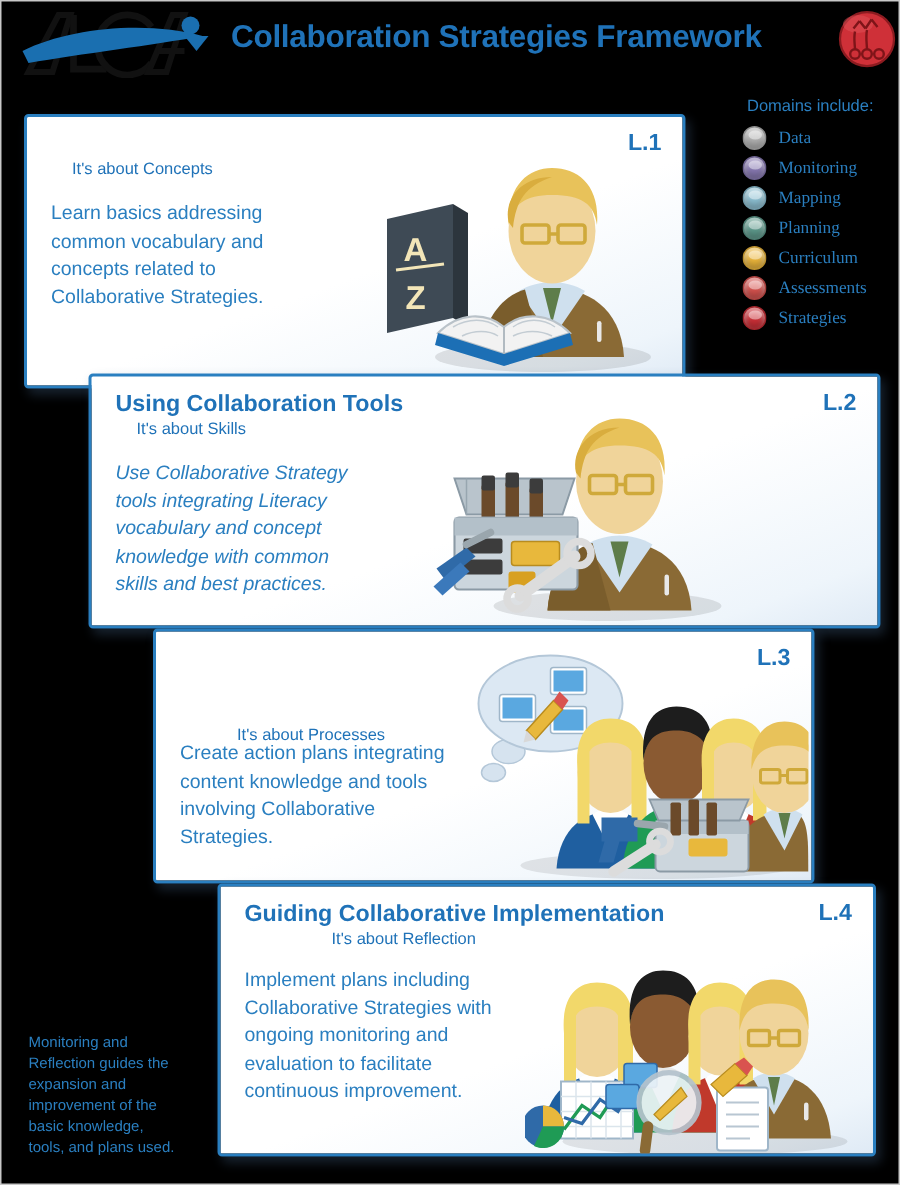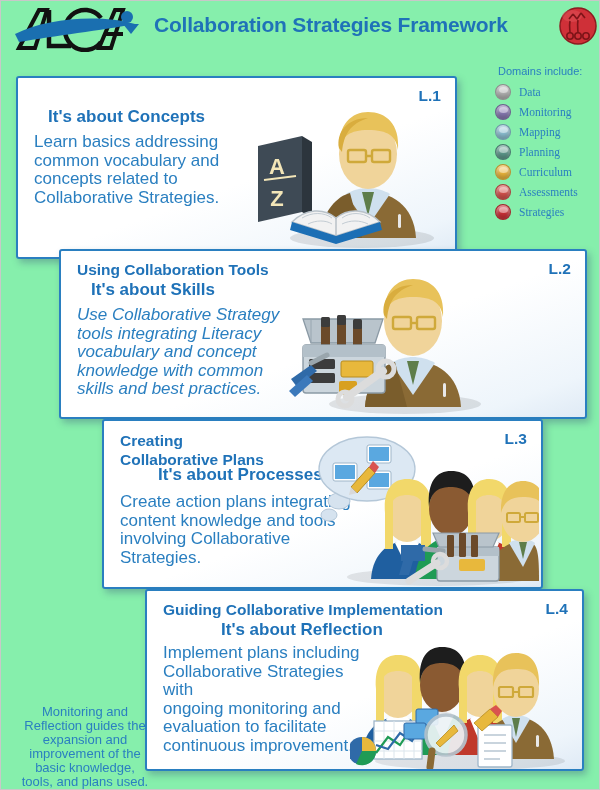--- a/index.html
+++ b/index.html
@@ -7,21 +7,21 @@
     width:600px;height:790px;
     background:#ffffff;
     font-family:"Liberation Sans", sans-serif;
     overflow:hidden;
     position:relative;
   }
   #page{
     position:absolute;inset:0;
     border:1px solid #c8c8c8;
     box-sizing:border-box;
-    background:#86efac;
+    background:#000000;
   }
 
   
   .header{
     position:absolute;left:0;top:0;width:600px;height:56px;
   }
   .logo{
     position:absolute;left:12px;top:3px;width:128px;height:48px;
   }
   .logo svg{display:block;}
@@ -70,40 +70,40 @@
     box-sizing:border-box;
     overflow:hidden;
   }
   .card-title{
     position:absolute;left:16px;top:10px;
     font-size:15.5px;font-weight:bold;color:#1f72b8;
     line-height:18px;white-space:pre-line;
   }
   .card-sub{
     position:absolute;left:30px;
-    font-size:17px;font-weight:bold;color:#1f72b8;
+    font-size:11px;font-weight:normal;color:#1f72b8;
     white-space:nowrap;
   }
   .card-body{
     position:absolute;left:16px;
-    font-size:17px;color:#2a7fc0;line-height:18.5px;
+    font-size:13px;color:#2a7fc0;line-height:18.5px;
     white-space:pre-line;
   }
   .card-code{
     position:absolute;right:14px;top:9px;
     font-size:15.5px;font-weight:bold;color:#1f72b8;
   }
   .art{
     position:absolute;
   }
 
   
   .footnote{
-    position:absolute;left:18px;top:704px;width:132px;
-    font-size:13px;color:#2a7fc0;line-height:14px;white-space:pre-line;text-align:center;
+    position:absolute;left:18px;top:688px;width:132px;
+    font-size:10px;color:#2a7fc0;line-height:14px;white-space:pre-line;
   }
 </style>
 </head>
 <body>
 
 <div id="page">
 
   <div class="header">
 
     <div class="logo">
@@ -264,23 +264,21 @@
         <path d="M24 104 L40 96" stroke="#9aa6ad" stroke-width="5" stroke-linecap="round"></path>
 
         <path d="M60 138 L96 112" stroke="#dcdcdc" stroke-width="8" stroke-linecap="round"></path>
         <circle cx="99" cy="110" r="8" fill="none" stroke="#dcdcdc" stroke-width="5"></circle>
         <circle cx="58" cy="140" r="7" fill="none" stroke="#dcdcdc" stroke-width="5"></circle>
       </svg>
     </div>
   </div>
 
   <div class="card" style="left:101px;top:418px;width:441px;height:170px;">
-    <div class="card-title" style="line-height:19px;">Creating
-Collaborative Plans</div>
-    <div class="card-sub" style="top:44px;padding-left:24px;">It's about Processes</div>
+    <div class="card-sub" style="top:63px;padding-left:24px;">It's about Processes</div>
     <div class="card-body" style="top:72px;width:250px;">Create action plans integrating
 content knowledge and tools
 involving Collaborative
 Strategies.</div>
     <div class="card-code">L.3</div>
 
     <div class="art" style="left:205px;top:8px;width:230px;height:158px;">
       <svg width="230" height="158" viewBox="0 0 230 158">
         <ellipse cx="130" cy="148" rx="92" ry="9" fill="#000" opacity=".09"></ellipse>
 

